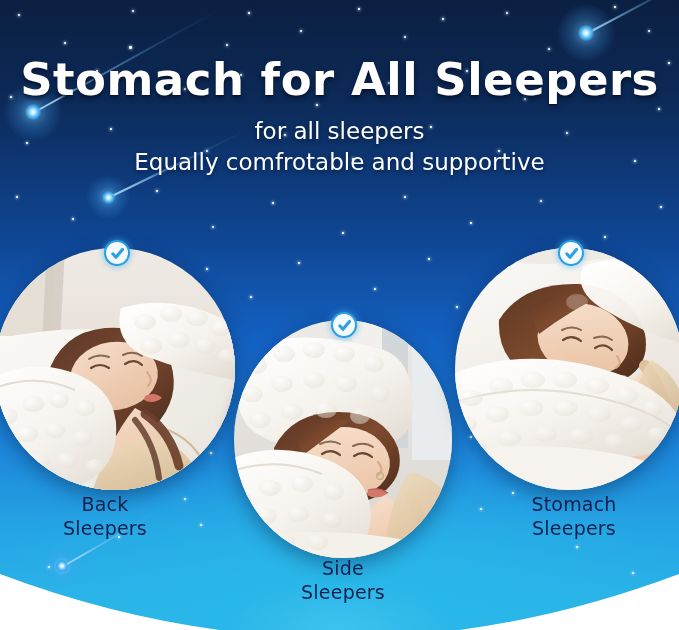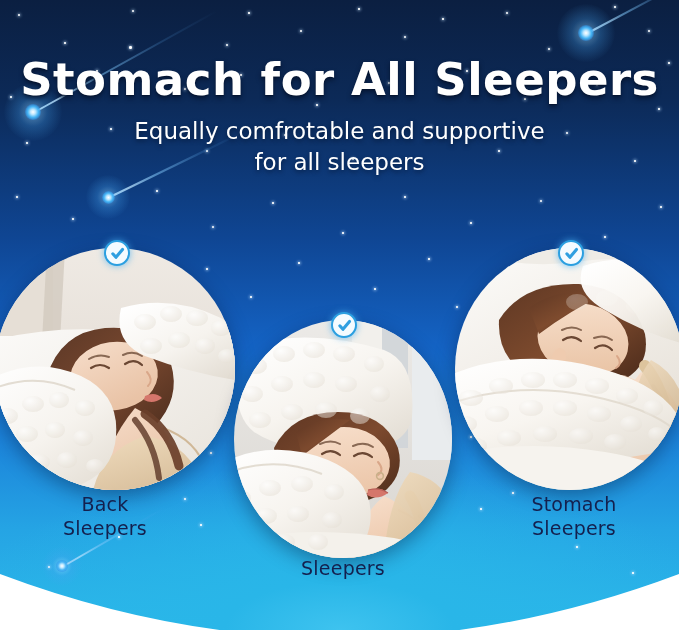--- a/index.html
+++ b/index.html
@@ -239,22 +239,22 @@
 
   <div class="shooter" style="left:62px; top:566px;">
     <div class="tail" style="width:120px; transform: rotate(-30deg);"></div>
     <div class="glow" style="width:40px;height:40px;margin:-20px 0 0 -20px;"></div>
     <div class="head" style="width:12px;height:12px;margin:-6px 0 0 -6px;"></div>
   </div>
 
   <div class="headline-wrap">
     <div class="headline">Stomach for All Sleepers</div>
     <div class="subhead">
+      <div>for all sleepers</div>
       <div>Equally comfrotable and supportive</div>
-      <div>for all sleepers</div>
     </div>
   </div>
 
   <div class="card">
 
     <div class="photo" style="left:-5px; top:248px; width:240px; height:242px;">
       <svg width="240" height="242" viewBox="0 0 240 242" preserveAspectRatio="xMidYMid slice" aria-hidden="true">
         <defs>
           <linearGradient id="b1wall" x1="0" y1="0" x2="0" y2="1">
             <stop offset="0" stop-color="#efeae4"></stop>
@@ -454,20 +454,21 @@
       </svg>
     </div>
 
     <div class="badge" style="left:331px; top:312px;">
       <svg width="15" height="15" viewBox="0 0 24 24">
         <path d="M4.5 12.5 L9.5 18 L20 5.5" fill="none" stroke="#2f9fe0" stroke-width="5" stroke-linecap="round" stroke-linejoin="round"></path>
       </svg>
     </div>
 
     <div class="caption" style="left:233px; top:556px;">
+      <div>Side</div>
       <div>Sleepers</div>
     </div>
   </div>
 
   <div class="card">
 
     <div class="photo" style="left:455px; top:248px; width:229px; height:242px;">
       <svg width="229" height="242" viewBox="0 0 229 242" preserveAspectRatio="xMidYMid slice" aria-hidden="true">
         <defs>
           <linearGradient id="t1sheet" x1="0" y1="0" x2="0.5" y2="1">

